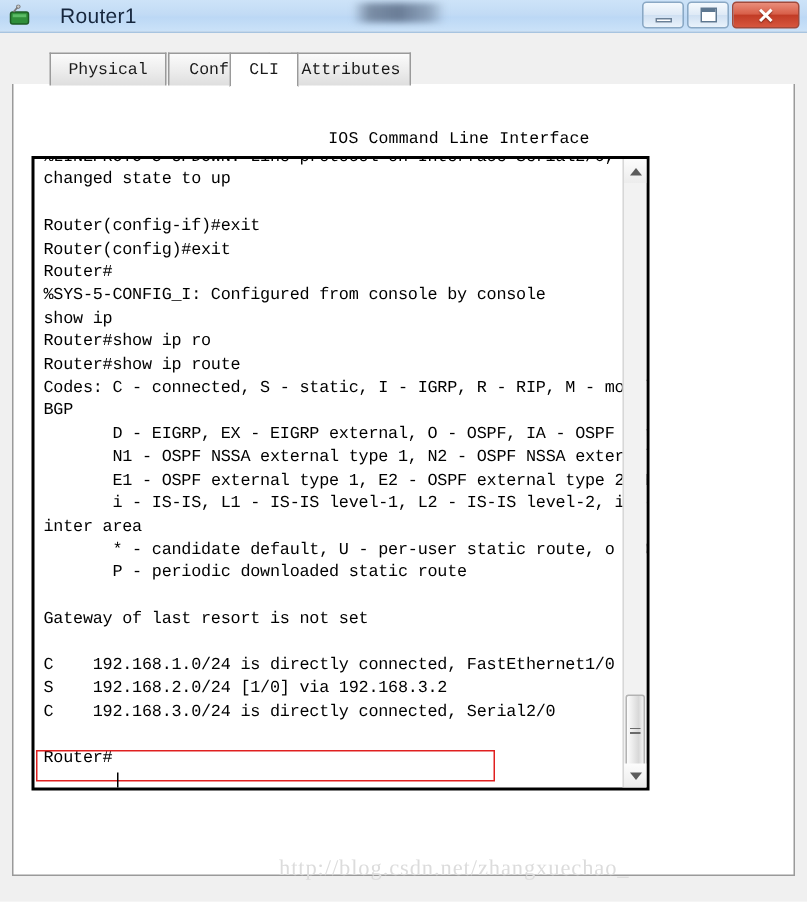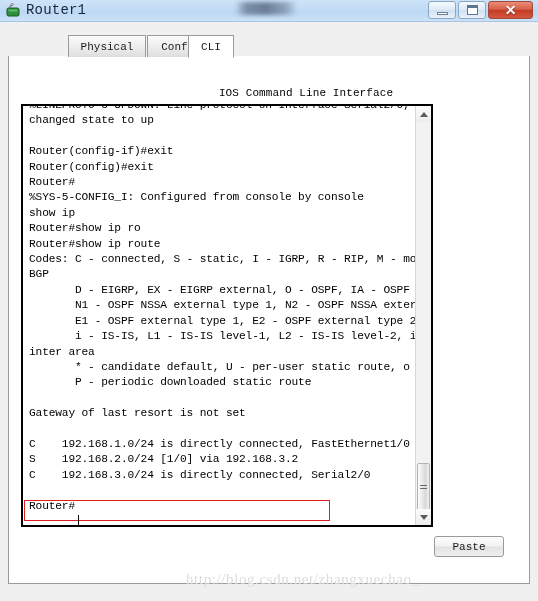--- a/index.html
+++ b/index.html
@@ -35,24 +35,24 @@
     border-bottom: 1px solid #a7c4e0;
     box-sizing: border-box;
   }
   #title-icon {
     position: absolute;
     left: 5px; top: 3px;
     width: 16px; height: 16px;
   }
   #title-text {
     position: absolute;
-    left: 26px; top: 2px;
+    left: 40px; top: 2px;
     font-size: 14px;
     color: #16263d;
-    font-family: Liberation Mono, monospace;
+    font-family: Liberation Sans, sans-serif;
     letter-spacing: .2px;
     white-space: nowrap;
   }
   #title-redaction {
     position: absolute;
     left: 235px; top: 2px;
     width: 62px; height: 13px;
     background: linear-gradient(to right, rgba(160,178,200,0) 0%, rgba(110,128,152,.85) 18%, rgba(96,114,140,.9) 50%, rgba(120,140,165,.7) 82%, rgba(170,190,212,0) 100%);
     filter: blur(2.2px);
     border-radius: 2px;
@@ -137,21 +137,20 @@
     box-sizing: border-box;
     border: 1px solid #9a9a9a;
     border-bottom: none;
     font-family: "Liberation Mono", monospace;
     font-size: 11px;
     color: #1a1a1a;
     display: flex;
     align-items: center;
     justify-content: center;
     background: linear-gradient(to bottom, #fbfbfb 0%, #ececec 55%, #dedede 100%);
-    margin-left: 35px;
   }
   .tab.active {
     background: #ffffff;
     border-bottom: 1px solid #ffffff;
     z-index: 3;
     height: 23px;
   }
 
   
   #panel {
@@ -403,25 +402,25 @@
           </div>
           <div id="sb-thumb">
             <span class="grip"></span>
           </div>
           <div class="sb-arrow" id="sb-down">
             <span class="tri tri-down"></span>
           </div>
         </div>
       </div>
 
-      <div class="action-btn" id="btn-paste">Paste</div>
     </div>
 
     <div id="tabstrip">
       <div class="tab" style="left:25px;width:78px;">Physical</div>
       <div class="tab" style="left:104px;width:68px;">Config</div>
       <div class="tab active" style="left:136px;left:145px;width:46px;">CLI</div>
+      <div class="tab" style="left:186px;width:80px;">Attributes</div>
     </div>
   </div>
 
   <div id="watermark">http://blog.csdn.net/zhangxuechao_</div>
 
 </div>
 
 </body></html>

